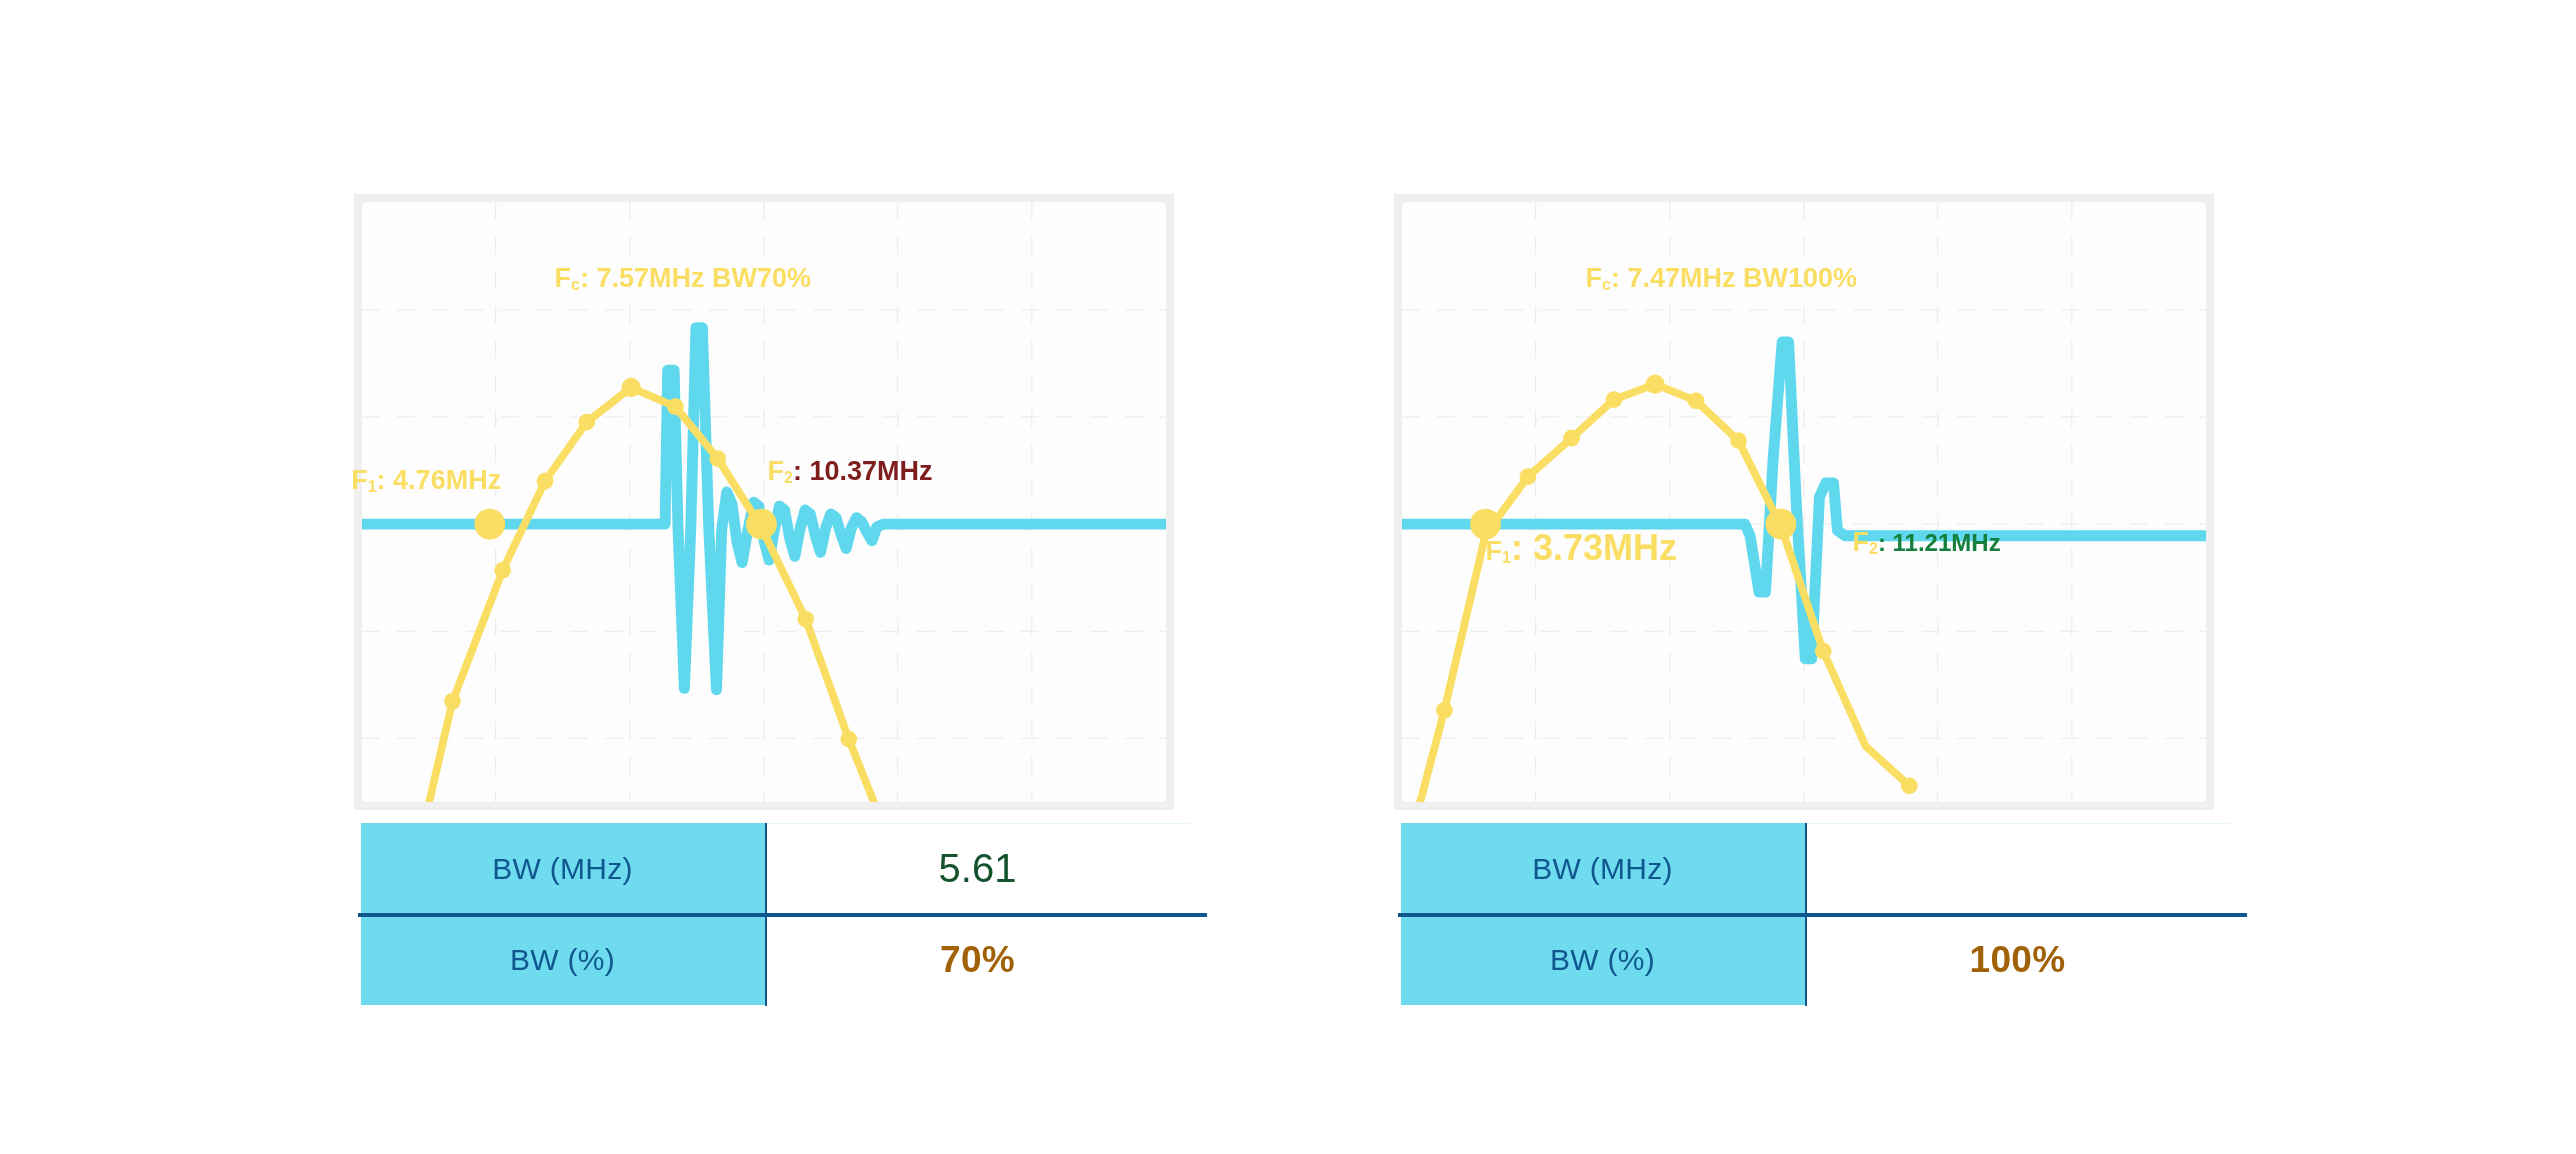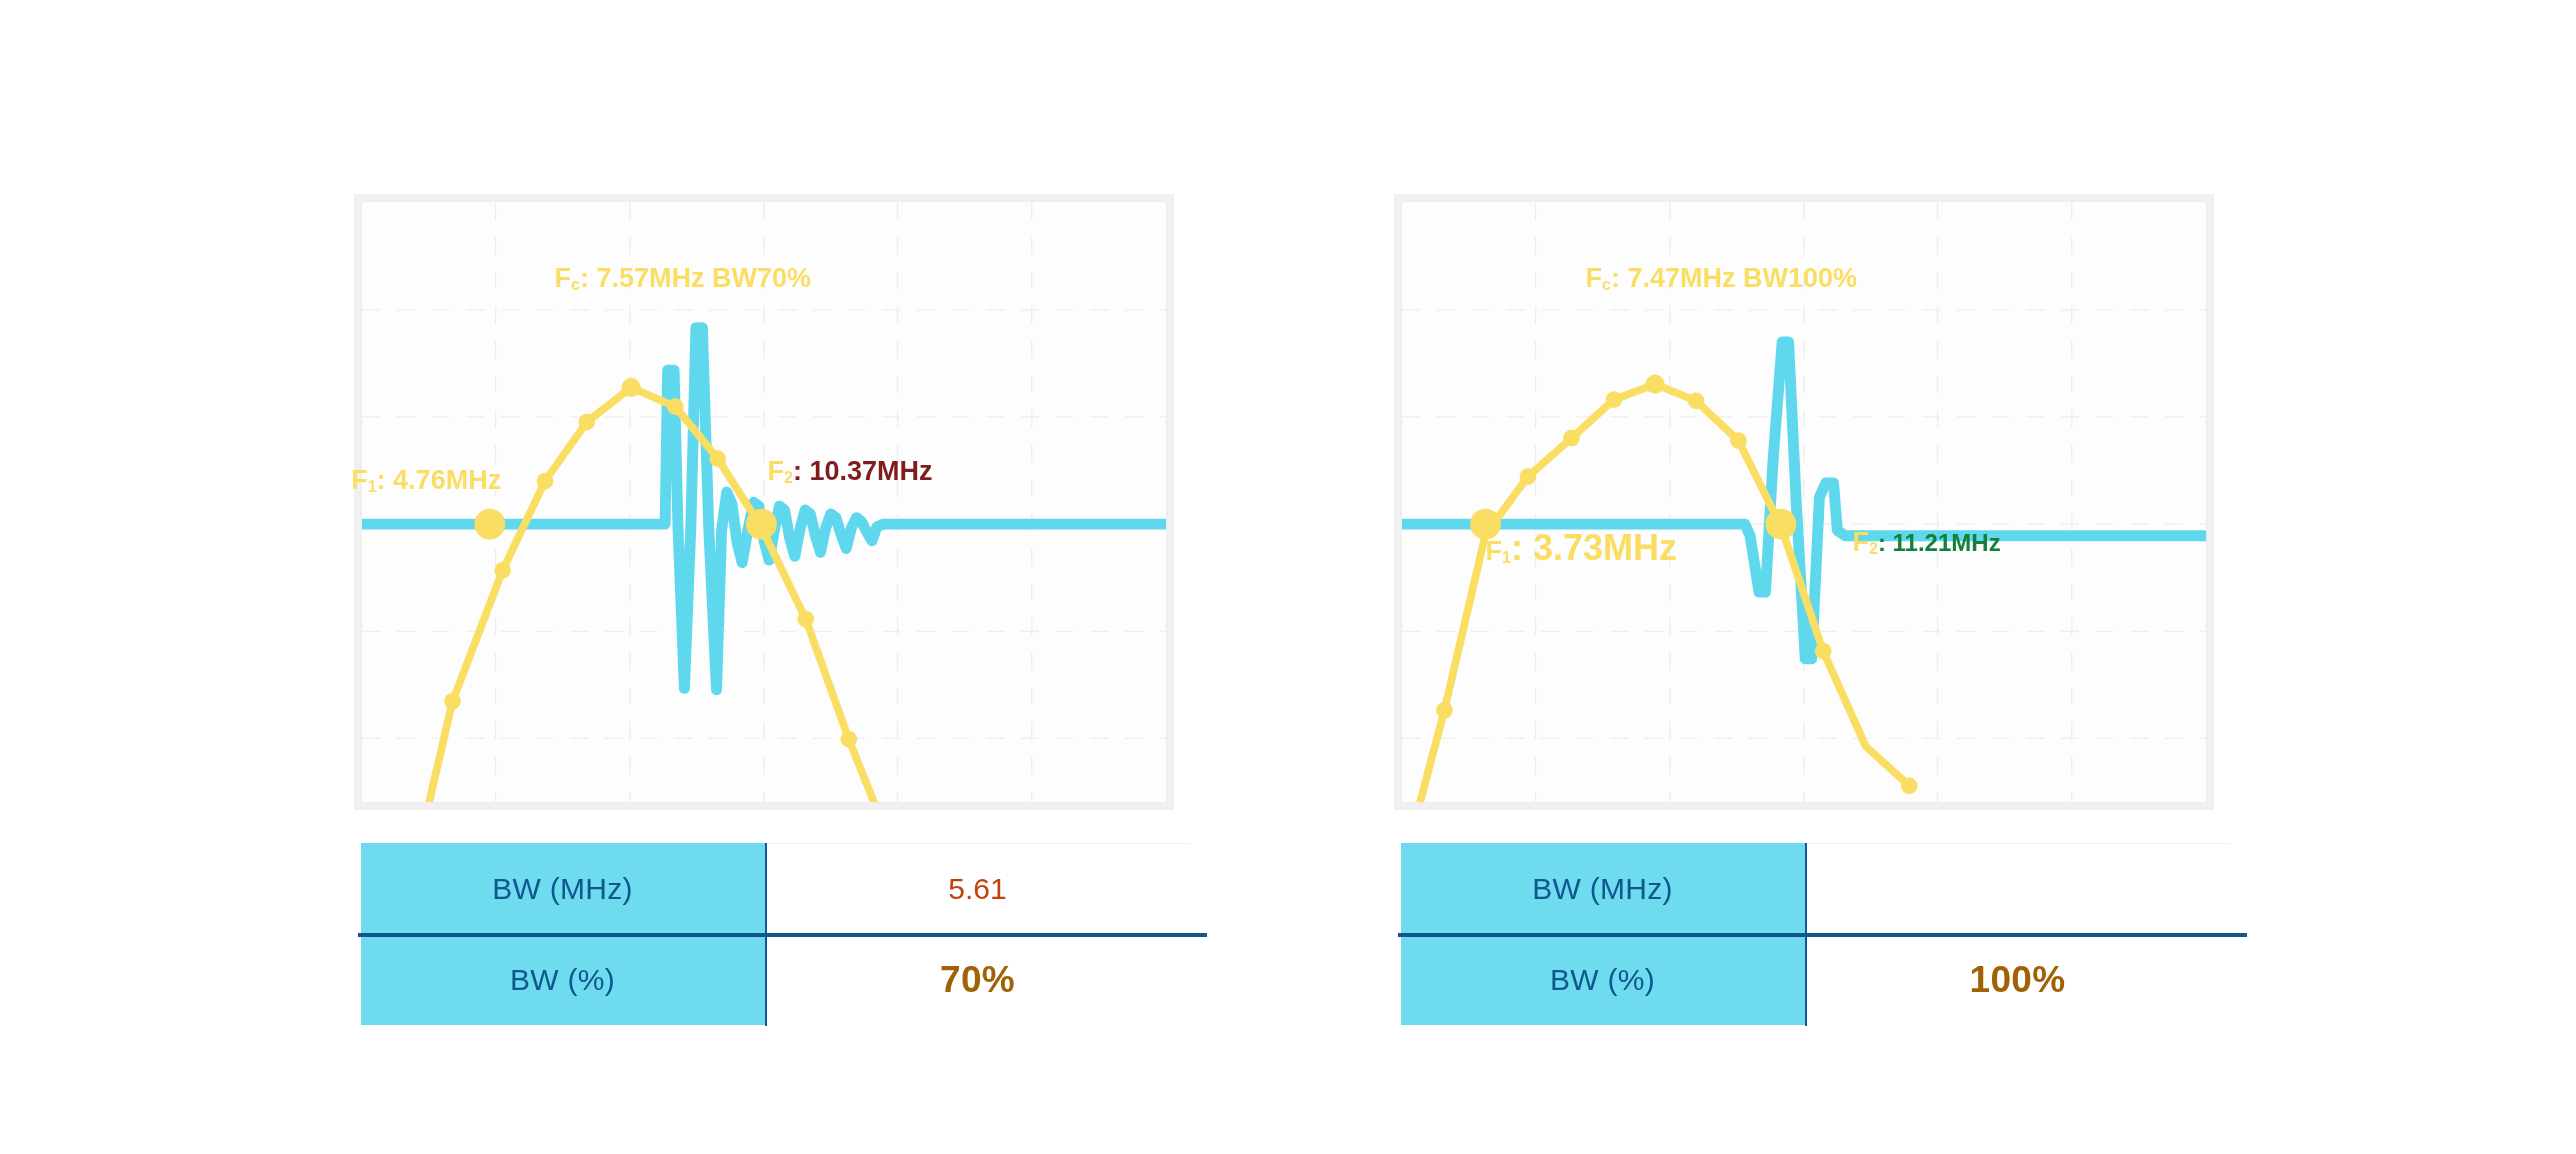--- a/index.html
+++ b/index.html
@@ -24,21 +24,21 @@
     background:#fdfdfd;
     border:0.6px solid #ececec;
     box-sizing:border-box;
     box-shadow:0 0 0 7px #f0f0f0;
   }
   .chart-svg{position:absolute;left:0;top:0;width:100%;height:100%;display:block;}
 
   
   .bw-table{
     position:absolute;
-    left:15.5px;top:658px;
+    left:15.5px;top:638px;
     width:831px;height:184px;
   }
   .bw-row{position:absolute;left:0;width:100%;height:91px;}
   .bw-row.r1{top:0;}
   .bw-row.r2{top:91px;}
   .bw-label-cell{
     position:absolute;left:0;top:0;
     width:404px;height:91px;
     background:#6edcee;
     display:flex;align-items:center;justify-content:center;
@@ -51,22 +51,22 @@
     letter-spacing:0.3px;
     white-space:nowrap;
   }
   .bw-value-cell{
     position:absolute;left:404px;top:0;
     width:426px;height:91px;
     display:flex;align-items:center;justify-content:center;
     box-sizing:border-box;
   }
   .bw-value-cell .val-num{
-    color:#c2410c;
-    font-size:30px;
+    color:#14532d;
+    font-size:40px;
     font-weight:400;
   }
   .bw-value-cell .val-pct{
     color:#a16207;
     font-size:37px;
     font-weight:bold;
     letter-spacing:0.3px;
   }
   
   .col-divider{

